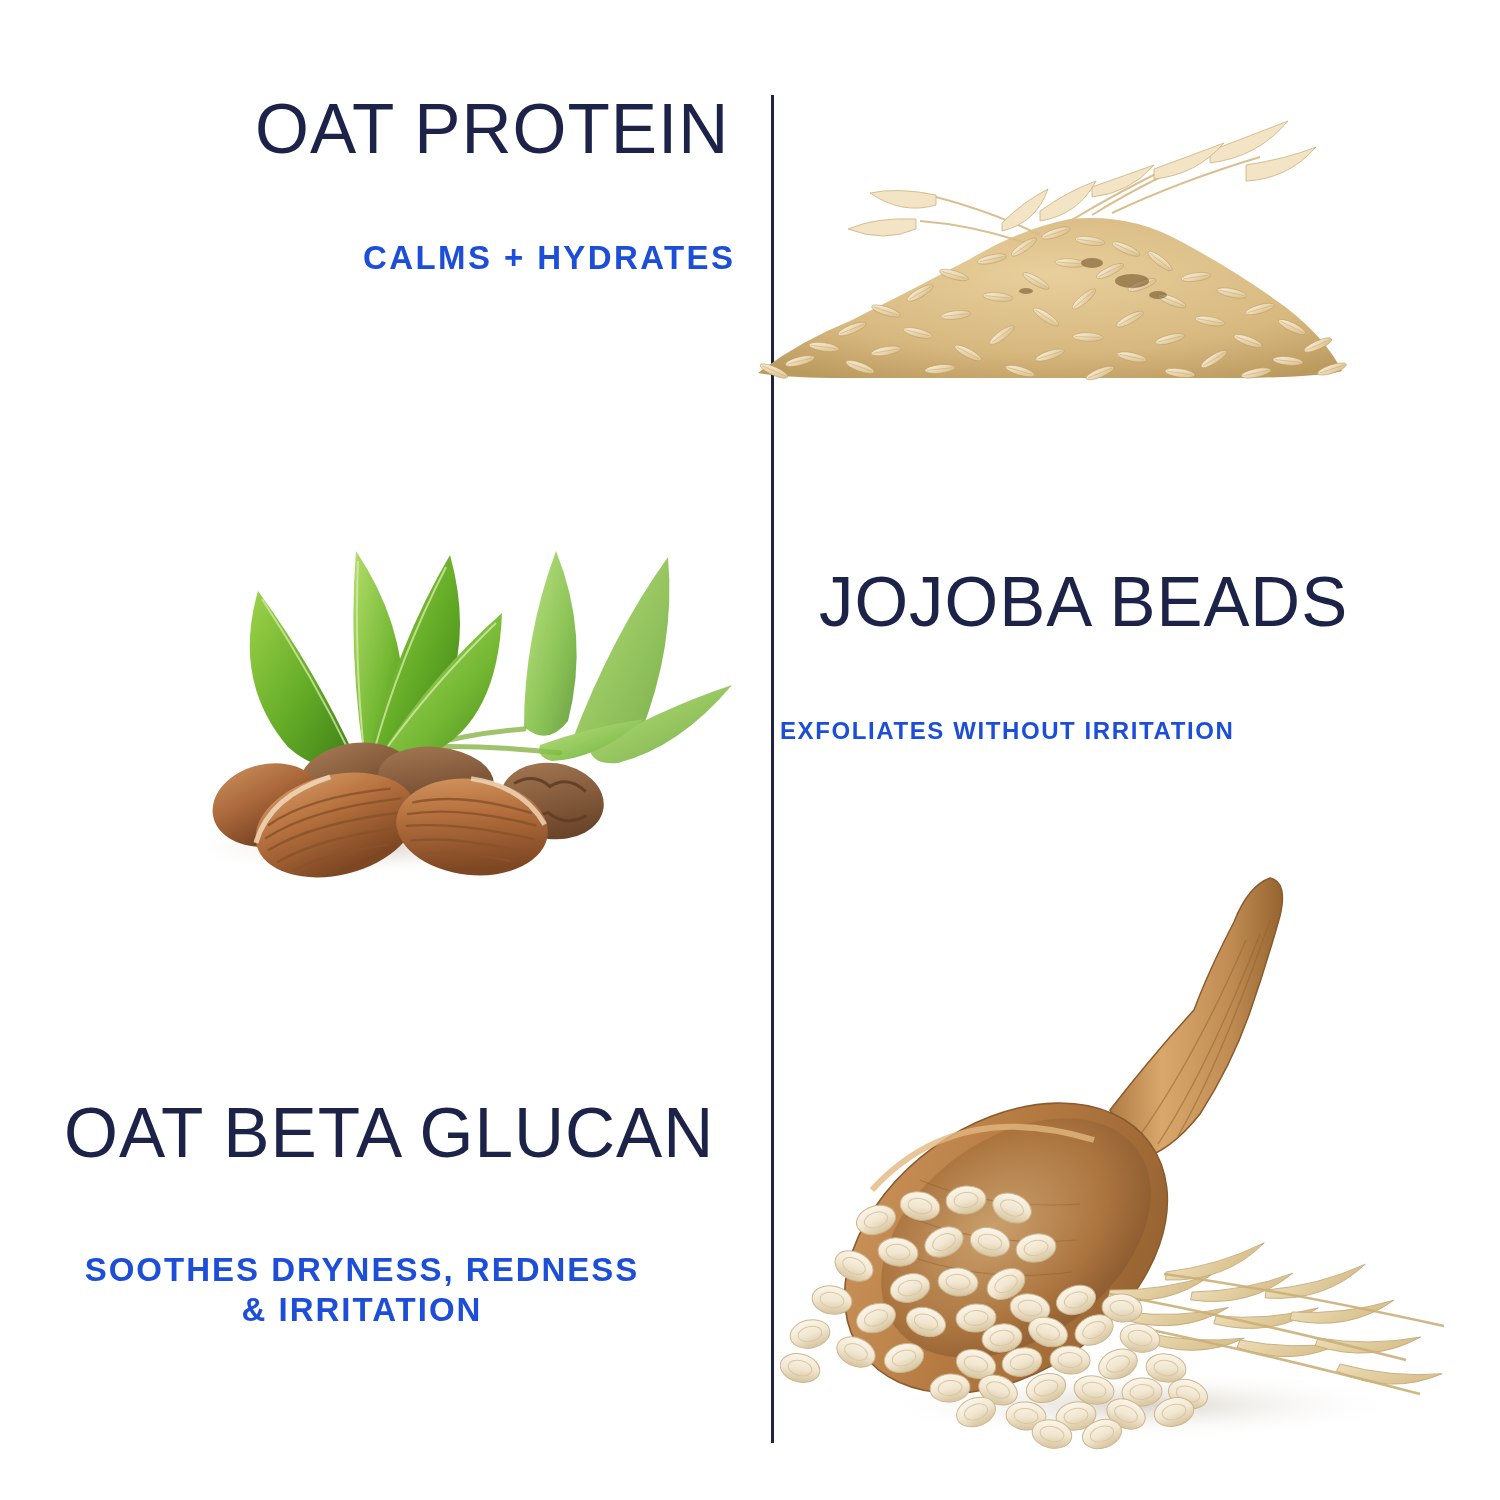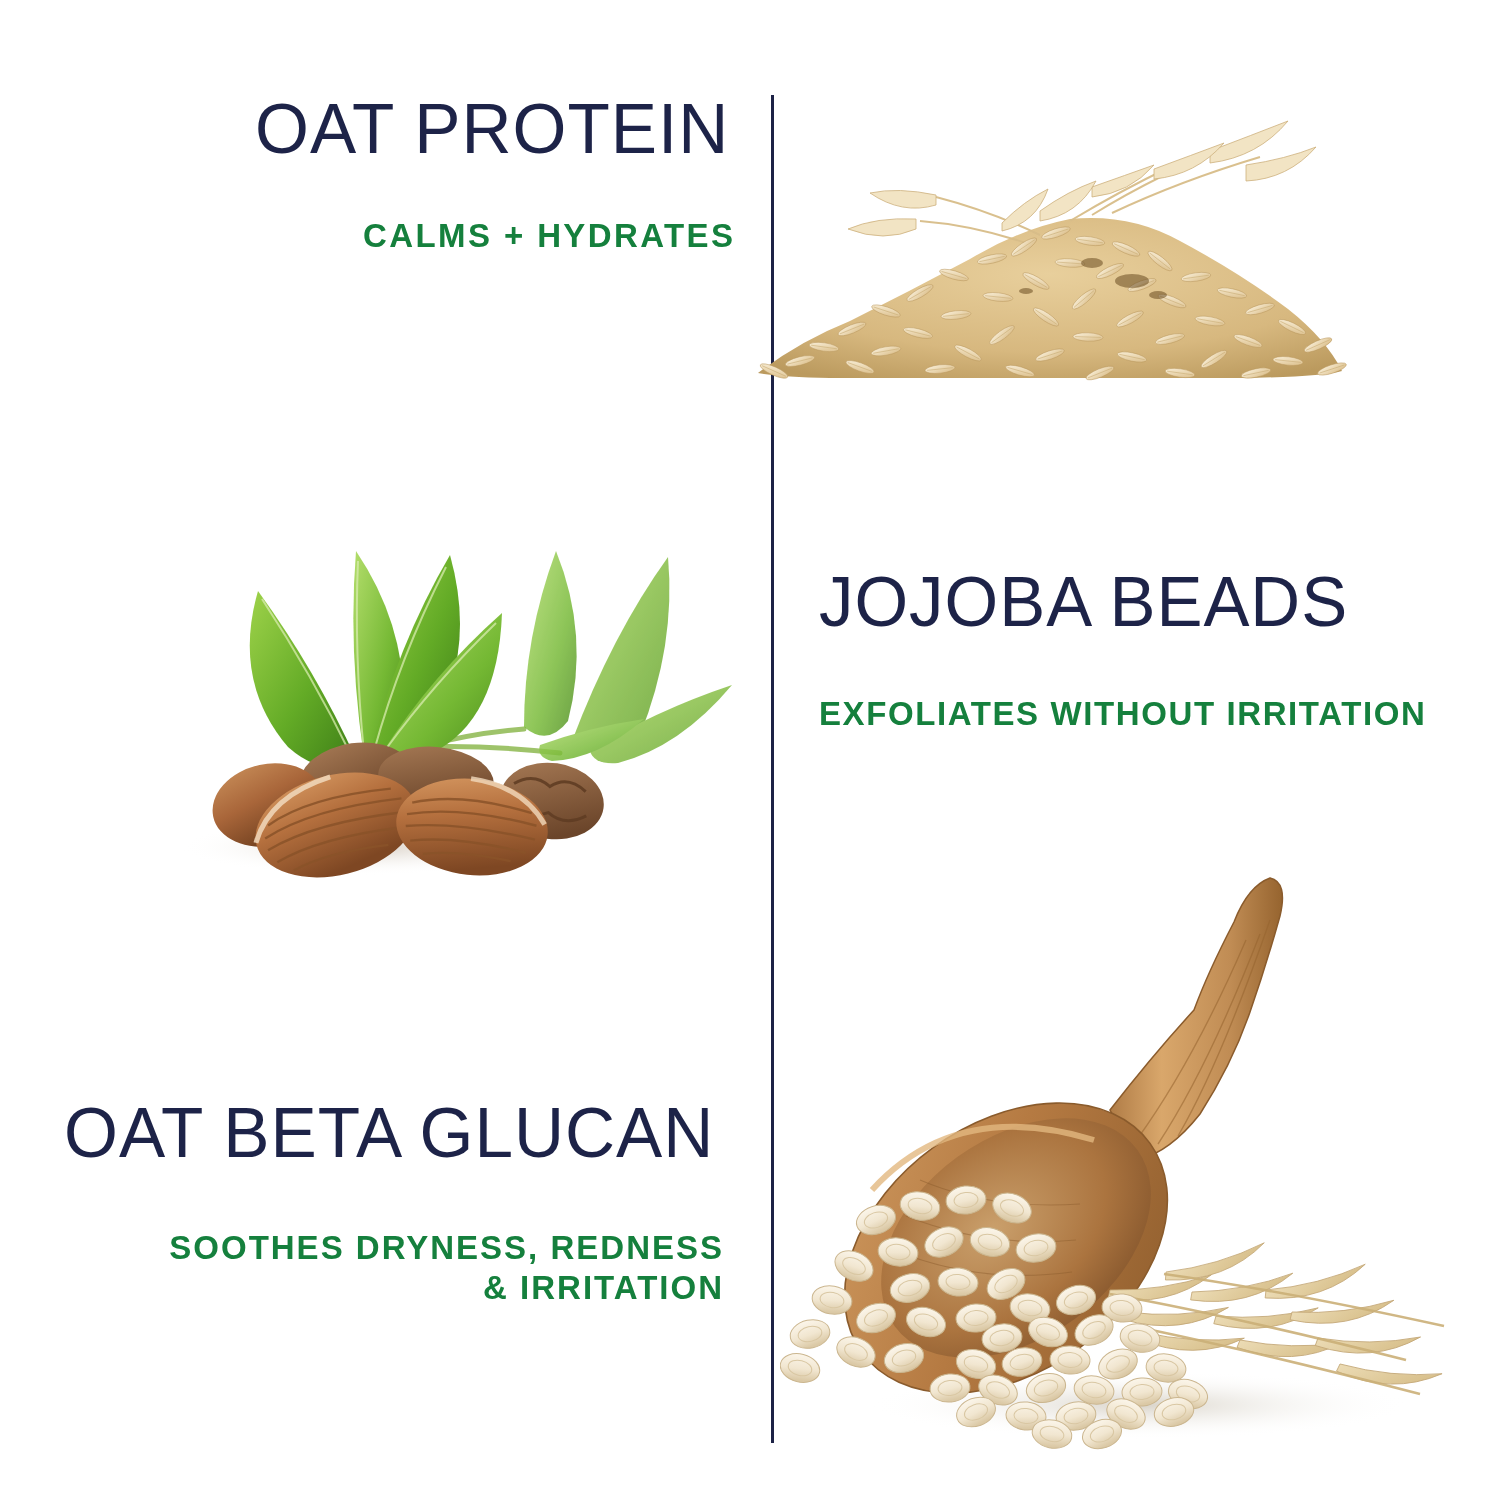--- a/index.html
+++ b/index.html
@@ -26,25 +26,26 @@
     color:#1d2348;
     font-weight:300;
     letter-spacing:1px;
     white-space:nowrap;
     line-height:1;
     font-family:"Liberation Sans", sans-serif;
     transform-origin:left top;
   }
   .sub{
     position:absolute;
-    color:#15803d;
+    color:#1d4ed8;
     font-weight:bold;
     white-space:nowrap;
     line-height:1.22;
     font-family:"Liberation Sans", sans-serif;
+    margin-top:22px;
   }
 
   
   #t-oat-protein{
     left:255px;top:94px;
     font-size:70px;
     transform:scaleX(0.99);
   }
   #s-oat-protein{
     left:363px;top:216px;
@@ -52,36 +53,36 @@
     letter-spacing:2.4px;
   }
 
   
   #t-jojoba{
     left:819px;top:567px;
     font-size:70px;
     transform:scaleX(0.985);
   }
   #s-jojoba{
-    left:819px;top:694px;
-    font-size:33px;
+    left:780px;top:694px;
+    font-size:24px;
     letter-spacing:1.6px;
     text-align:center;
   }
 
   
   #t-glucan{
     left:64px;top:1098px;
     font-size:70px;
     transform:scaleX(0.99);
   }
   #s-glucan{
     left:0px;top:1228px;
     width:724px;
-    text-align:right;
+    text-align:center;
     font-size:33px;
     letter-spacing:2.0px;
   }
 
   
   .art{position:absolute;}
   #art-oat-grains{left:740px;top:95px;width:620px;height:300px;}
   #art-jojoba{left:120px;top:495px;width:660px;height:390px;}
   #art-oat-scoop{left:780px;top:860px;width:700px;height:590px;}
   .art svg{display:block;width:100%;height:100%;}

